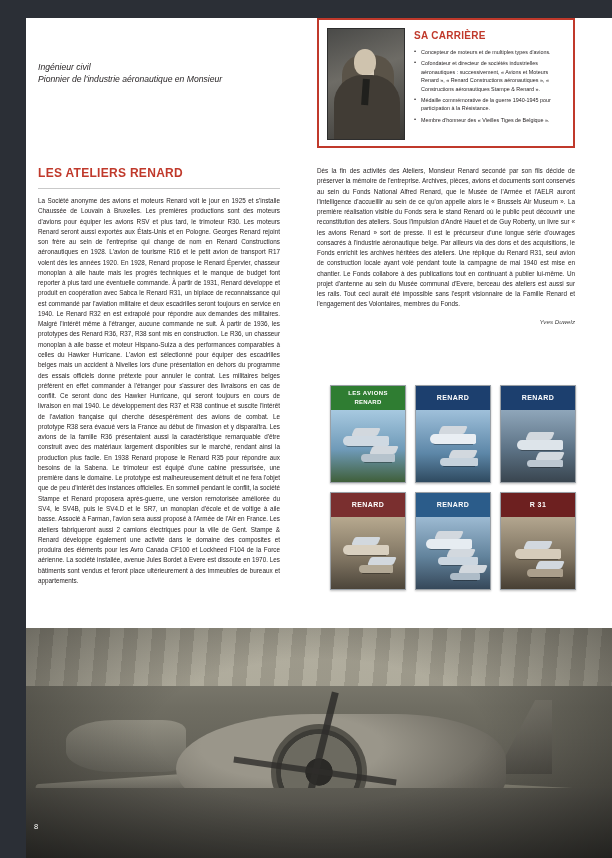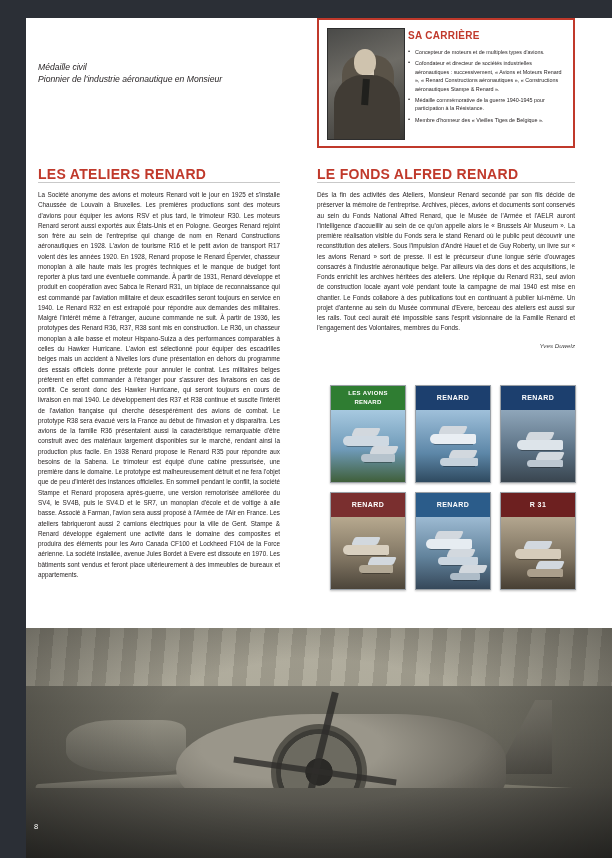--- a/index.html
+++ b/index.html
@@ -41,23 +41,23 @@
     font-size: 25px; font-weight: bold; color: #c0392b;
     letter-spacing: .4px; line-height: 1.05;
     font-family: "Liberation Sans", sans-serif;
   }
   .subtitle {
     margin-top: 7px;
     font-size: 8.6px; font-style: italic; color: #231f20; line-height: 1.45;
   }
   
   .sec-head {
-    font-size: 14px; font-weight: bold; color: #c0392b;
+    font-size: 12px; font-weight: bold; color: #c0392b;
     letter-spacing: .3px;
-    padding-bottom: 0;
+    padding-bottom: 8px;
     border-bottom: 1px solid #c9c9c9;
     margin-bottom: 7px;
   }
   .col-left {
     position: absolute; left: 38px; top: 166px; width: 242px;
   }
   .col-right {
     position: absolute; left: 317px; top: 166px; width: 258px;
   }
   .body-text {
@@ -71,21 +71,21 @@
   .byline {
     margin-top: 8px;
     font-size: 6.2px; font-style: italic; text-align: right; color: #444;
   }
   
   .career-box {
     position: absolute; left: 317px; top: 18px; width: 258px; height: 130px;
     border: 2px solid #c0392b;
     background: #ffffff;
     padding: 8px;
-    display: flex; gap: 3px;
+    display: flex; gap: 9px;
   }
   .career-photo {
     width: 78px; height: 112px;
     background: linear-gradient(160deg,#4a4a48 0%, #6e6c66 40%, #3a3936 100%);
     position: relative; overflow: hidden; flex: none;
     border: 1px solid #2d2d2d;
   }
   .career-photo .figure {
     position:absolute; left:14px; top:26px; width:52px; height:86px;
     background: radial-gradient(ellipse at 50% 18%, #d8cdbb 0 16%, #5a5348 17% 100%);
@@ -217,21 +217,21 @@
 </head>
 <body>
 
 <div class="page">
 
   <div class="top-band"></div>
   <div class="left-rail"></div>
 
   <div class="title-block">
     <div class="subtitle">
-      <div>Médaille civil</div>
+      <div>Ingénieur civil</div>
       <div>Pionnier de l'industrie aéronautique en Monsieur</div>
     </div>
   </div>
 
   <div class="career-box">
     <div class="career-photo">
       <div class="figure"></div>
       <div class="shoulders"></div>
       <div class="head"></div>
       <div class="tie"></div>
@@ -248,21 +248,20 @@
   </div>
 
   <div class="col-left">
     <div class="sec-head">LES ATELIERS RENARD</div>
     <div class="body-text">
       <p>La Société anonyme des avions et moteurs Renard voit le jour en 1925 et s'installe Chaussée de Louvain à Bruxelles. Les premières productions sont des moteurs d'avions pour équiper les avions RSV et plus tard, le trimoteur R30. Les moteurs Renard seront aussi exportés aux États-Unis et en Pologne. Georges Renard rejoint son frère au sein de l'entreprise qui change de nom en Renard Constructions aéronautiques en 1928. L'avion de tourisme R16 et le petit avion de transport R17 volent dès les années 1920. En 1928, Renard propose le Renard Épervier, chasseur monoplan à aile haute mais les progrès techniques et le manque de budget font reporter à plus tard une éventuelle commande. À partir de 1931, Renard développe et produit en coopération avec Sabca le Renard R31, un biplace de reconnaissance qui est commandé par l'aviation militaire et deux escadrilles seront toujours en service en 1940. Le Renard R32 en est extrapolé pour répondre aux demandes des militaires. Malgré l'intérêt même à l'étranger, aucune commande ne suit. À partir de 1936, les prototypes des Renard R36, R37, R38 sont mis en construction. Le R36, un chasseur monoplan à aile basse et moteur Hispano-Suiza a des performances comparables à celles du Hawker Hurricane. L'avion est sélectionné pour équiper des escadrilles belges mais un accident à Nivelles lors d'une présentation en dehors du programme des essais officiels donne prétexte pour annuler le contrat. Les militaires belges préfèrent en effet commander à l'étranger pour s'assurer des livraisons en cas de conflit. Ce seront donc des Hawker Hurricane, qui seront toujours en cours de livraison en mai 1940. Le développement des R37 et R38 continue et suscite l'intérêt de l'aviation française qui cherche désespérément des avions de combat. Le prototype R38 sera évacué vers la France au début de l'invasion et y disparaîtra. Les avions de la famille R36 présentaient aussi la caractéristique remarquable d'être construit avec des matériaux largement disponibles sur le marché, rendant ainsi la production plus facile. En 1938 Renard propose le Renard R35 pour répondre aux besoins de la Sabena. Le trimoteur est équipé d'une cabine pressurisée, une première dans le domaine. Le prototype est malheureusement détruit et ne fera l'objet que de peu d'intérêt des instances officielles. En sommeil pendant le conflit, la société Stampe et Renard proposera après-guerre, une version remotorisée améliorée du SV4, le SV4B, puis le SV4.D et le SR7, un monoplan d'école et de voltige à aile basse. Associé à Farman, l'avion sera aussi proposé à l'Armée de l'Air en France. Les ateliers fabriqueront aussi 2 camions électriques pour la ville de Gent. Stampe &amp; Renard développe également une activité dans le domaine des composites et produira des éléments pour les Avro Canada CF100 et Lockheed F104 de la Force aérienne. La société installée, avenue Jules Bordet à Evere est dissoute en 1970. Les bâtiments sont vendus et feront place ultérieurement à des immeubles de bureaux et appartements.</p>
     </div>
   </div>
 
   <div class="col-right">
-    <div class="sec-head">LE FONDS ALFRED RENARD</div>
     <div class="body-text">
       <p>Dès la fin des activités des Ateliers, Monsieur Renard secondé par son fils décide de préserver la mémoire de l'entreprise. Archives, pièces, avions et documents sont conservés au sein du Fonds National Alfred Renard, que le Musée de l'Armée et l'AELR auront l'intelligence d'accueillir au sein de ce qu'on appelle alors le « Brussels Air Museum ». La première réalisation visible du Fonds sera le stand Renard où le public peut découvrir une reconstitution des ateliers. Sous l'impulsion d'André Hauet et de Guy Roberty, un livre sur « les avions Renard » sort de presse. Il est le précurseur d'une longue série d'ouvrages consacrés à l'industrie aéronautique belge. Par ailleurs via des dons et des acquisitions, le Fonds enrichit les archives héritées des ateliers. Une réplique du Renard R31, seul avion de construction locale ayant volé pendant toute la campagne de mai 1940 est mise en chantier. Le Fonds collabore à des publications tout en continuant à publier lui-même. Un projet d'antenne au sein du Musée communal d'Evere, berceau des ateliers est aussi sur les rails. Tout ceci aurait été impossible sans l'esprit visionnaire de la Famille Renard et l'engagement des Volontaires, membres du Fonds.</p>
     </div>
     <div class="byline">Yves Duwelz</div>
   </div>
 
   <div class="books">
     <div class="book" style="background:#cfe0ec">
       <div class="b-top" style="background:#2f7d32"></div>
       <div class="b-label" style="color:#ffffff">LES AVIONS</div>

